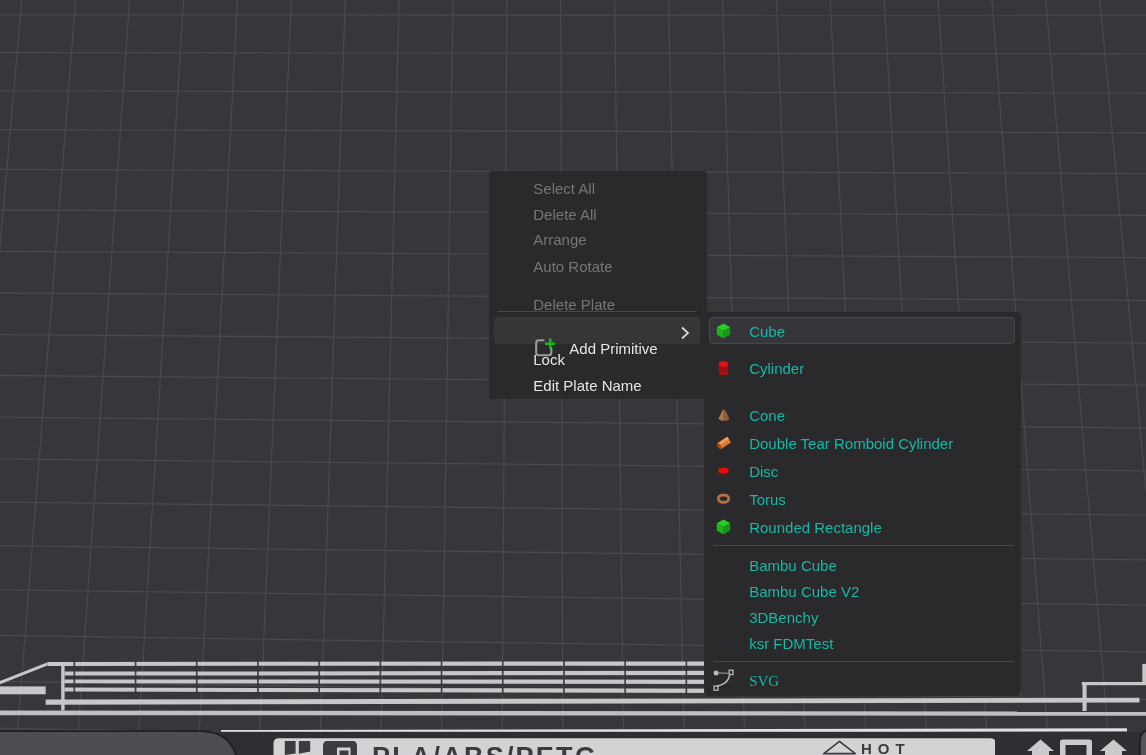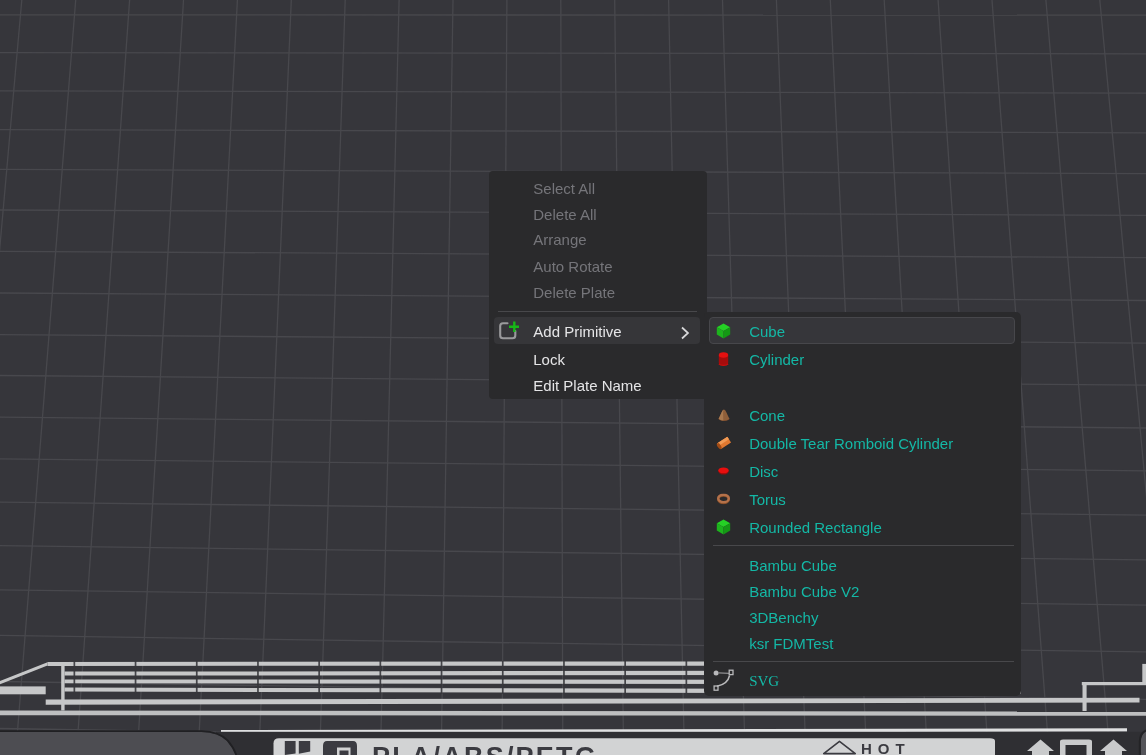--- a/index.html
+++ b/index.html
@@ -121,26 +121,26 @@
       </div>
       <div class="row dis" style="top:29.6px;height:27px;">
         <span class="mtx">Delete All</span>
       </div>
       <div class="row dis" style="top:81.4px;height:27px;">
         <span class="mtx">Auto Rotate</span>
       </div>
       <div class="row dis" style="top:55.1px;height:27px;">
         <span class="mtx">Arrange</span>
       </div>
-      <div class="row dis" style="top:108.0px;height:27px;">
+      <div class="row dis" style="top:120px;height:27px;">
         <span class="mtx">Delete Plate</span>
       </div>
       <div class="sep" style="top:139.8px;left:9.4px;right:9.8px;"></div>
       <div class="hl" style="top:146.3px;left:5.3px;width:205.7px;height:27.2px;"></div>
-      <div class="row en" style="top:147px;height:26px;">
+      <div class="row en" style="top:164px;height:26px;margin-left:36px;">
         <span class="apic"><svg width="22" height="22" viewBox="0 0 22 22">
             <path d="M 10.5 3.2 L 6 3.2 Q 3.2 3.2 3.2 6 L 3.2 15.5 Q 3.2 18.3 6 18.3 L 15.5 18.3 Q 18.3 18.3 18.3 15.5 L 18.3 11" fill="none" stroke="#9a9a9c" stroke-width="2.1" stroke-linecap="round"></path>
             <path d="M 17.3 1.5 L 17.3 12 M 12 6.8 L 22 6.8" stroke="#17b817" stroke-width="2.4" fill="none"></path>
           </svg></span>
         <span class="mtx">Add Primitive</span>
       </div>
       <svg class="arr" style="left:191px;top:154.5px;" width="10" height="16" viewBox="0 0 10 16">
         <path d="M 2 2.5 L 8 8 L 2 13.5" fill="none" stroke="#d8d8da" stroke-width="1.7"></path>
       </svg>
       <div class="row en" style="top:174.3px;height:27px;">
@@ -153,21 +153,21 @@
 <div id="menu2">
       <div class="hl2" style="top:5.0px;left:4.7px;width:306.1px;height:26.9px;"></div>
       <div class="row2" style="top:4.8px;height:27px;">
         <span class="mic2"><svg width="15" height="16" viewBox="0 0 15 16">
             <polygon points="7.5,0.5 14.2,4.2 7.5,7.9 0.8,4.2" fill="#25d125"></polygon>
             <polygon points="0.8,4.2 7.5,7.9 7.5,15.5 0.8,11.6" fill="#1db31d"></polygon>
             <polygon points="14.2,4.2 7.5,7.9 7.5,15.5 14.2,11.6" fill="#149914"></polygon>
           </svg></span>
         <span class="mtx">Cube</span>
       </div>
-      <div class="row2" style="top:33px;height:27px;text-align:center;">
+      <div class="row2" style="top:42px;height:27px;text-align:center;">
         <span class="mic2"><svg width="11" height="14" viewBox="0 0 11 14">
             <path d="M 0.8 2.8 L 0.8 11 Q 0.8 13.4 5.5 13.4 Q 10.2 13.4 10.2 11 L 10.2 2.8 Z" fill="#a50c0c"></path>
             <path d="M 0.8 11.9 Q 2 13.4 5.5 13.4 Q 9 13.4 10.2 11.9" fill="none" stroke="#c90d0d" stroke-width="1.1"></path>
             <ellipse cx="5.5" cy="3" rx="4.7" ry="2.7" fill="#e51010"></ellipse>
           </svg></span>
         <span class="mtx">Cylinder</span>
       </div>
       <div class="row2" style="top:89.0px;height:27px;">
         <span class="mic2"><svg width="12" height="12" viewBox="0 0 12 12">
             <ellipse cx="6" cy="9.8" rx="5.5" ry="2.1" fill="#7a4a2c"></ellipse>

